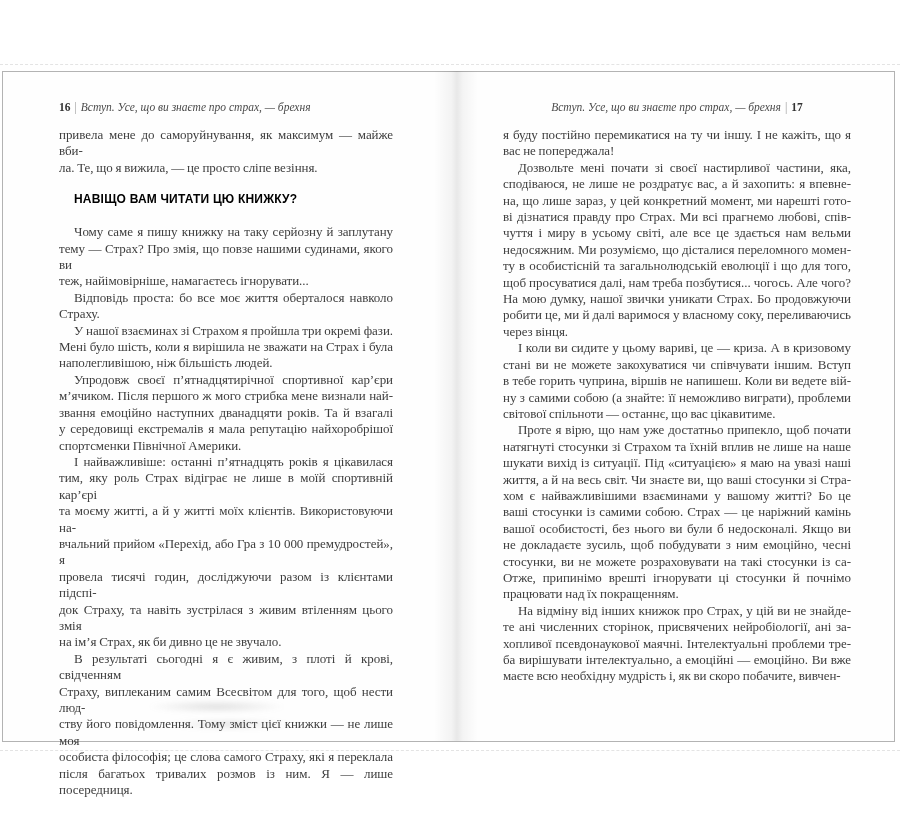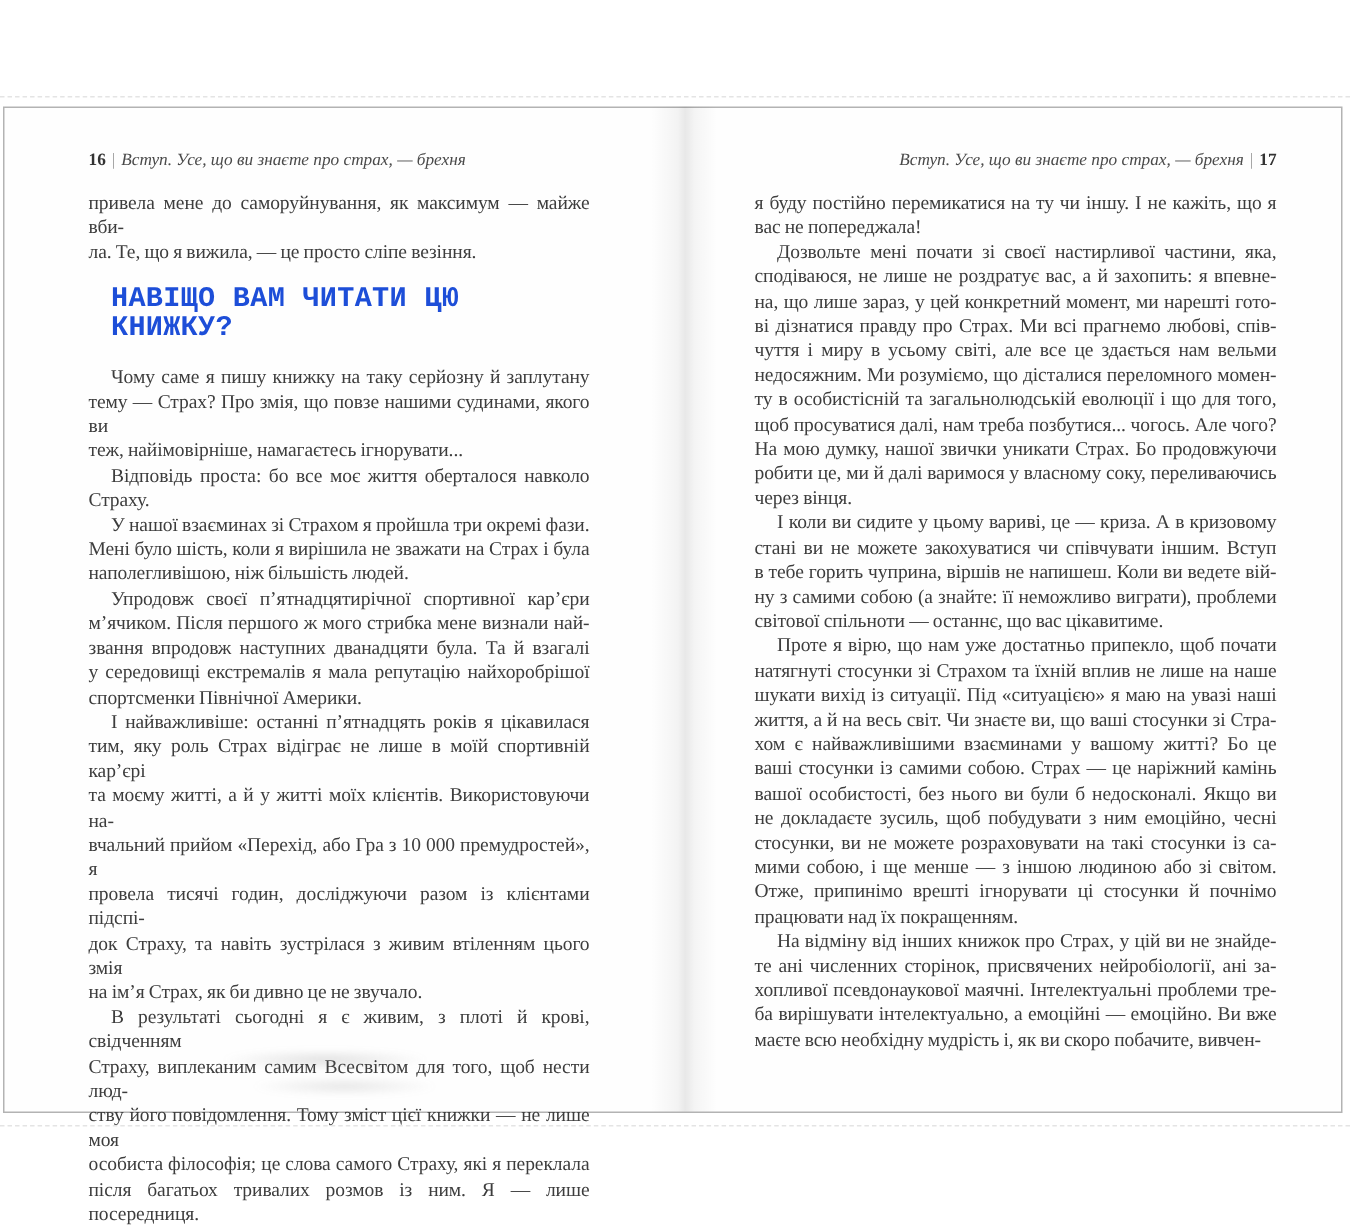--- a/index.html
+++ b/index.html
@@ -45,43 +45,43 @@
     pointer-events: none;
   }
   .page { position: absolute; top: 101px; color: #3d3d3d; }
   .page-left  { left: 59px;  width: 334px; }
   .page-right { left: 503px; width: 348px; }
   .running-header {
     font-size: 11.5px; line-height: 13px;
     color: #4a4a4a; margin-bottom: 13px;
     white-space: nowrap;
   }
-  .page-right .running-header { text-align: right; }
+  .page-right .running-header { text-align: center; }
   .running-header .pg-num { font-weight: bold; font-style: normal; color: #333; }
   .running-header .sep { color: #9a9a9a; font-style: normal; padding: 0 4px; }
   .running-header .rh-title { font-style: italic; }
   .page-body {
     font-size: 13px; line-height: 16.4px;
     letter-spacing: -0.05px;
   }
   .para { margin: 0; }
   .line {
     text-align: justify;
     text-align-last: justify;
     word-spacing: -0.4px;
     white-space: normal;
   }
   .line.last { text-align-last: left; }
   .line.first-indent { text-indent: 15px; font-family: Liberation Serif, serif; }
   .section-heading {
-    font-family: Liberation Mono, monospace;
+    font-family: Liberation Sans, sans-serif;
     font-weight: bold;
-    font-size: 19px; line-height: 19px;
+    font-size: 12px; line-height: 19px;
     letter-spacing: 0.2px;
-    color: #1d4ed8;
+    color: #000000;
     margin: 14px 0 15px 0;
     padding-left: 15px;
   }
 </style>
 </head>
 <body>
 
 <div id="canvas">
 
   <div class="edge-marker top"></div>
@@ -108,21 +108,21 @@
           <div class="line last">Страху.</div>
         </div>
         <div class="para">
           <div class="line first-indent">У нашої взаєминах зі Страхом я пройшла три окремі фази.</div>
           <div class="line">Мені було шість, коли я вирішила не зважати на Страх і була</div>
           <div class="line last">наполегливішою, ніж більшість людей.</div>
         </div>
         <div class="para">
           <div class="line first-indent">Упродовж своєї п’ятнадцятирічної спортивної кар’єри</div>
           <div class="line">м’ячиком. Після першого ж мого стрибка мене визнали най-</div>
-          <div class="line">звання впродовж наступних дванадцяти була. Та й взагалі</div>
+          <div class="line">звання емоційно наступних дванадцяти років. Та й взагалі</div>
           <div class="line">у середовищі екстремалів я мала репутацію найхоробрішої</div>
           <div class="line last">спортсменки Північної Америки.</div>
         </div>
         <div class="para">
           <div class="line first-indent">І найважливіше: останні п’ятнадцять років я цікавилася</div>
           <div class="line">тим, яку роль Страх відіграє не лише в моїй спортивній кар’єрі</div>
           <div class="line">та моєму житті, а й у житті моїх клієнтів. Використовуючи на-</div>
           <div class="line">вчальний прийом «Перехід, або Гра з 10 000 премудростей», я</div>
           <div class="line">провела тисячі годин, досліджуючи разом із клієнтами підспі-</div>
           <div class="line">док Страху, та навіть зустрілася з живим втіленням цього змія</div>
@@ -170,21 +170,20 @@
         <div class="para">
           <div class="line first-indent">Проте я вірю, що нам уже достатньо припекло, щоб почати</div>
           <div class="line">натягнуті стосунки зі Страхом та їхній вплив не лише на наше</div>
           <div class="line">шукати вихід із ситуації. Під «ситуацією» я маю на увазі наші</div>
           <div class="line">життя, а й на весь світ. Чи знаєте ви, що ваші стосунки зі Стра-</div>
           <div class="line">хом є найважливішими взаєминами у вашому житті? Бо це</div>
           <div class="line">ваші стосунки із самими собою. Страх — це наріжний камінь</div>
           <div class="line">вашої особистості, без нього ви були б недосконалі. Якщо ви</div>
           <div class="line">не докладаєте зусиль, щоб побудувати з ним емоційно, чесні</div>
           <div class="line">стосунки, ви не можете розраховувати на такі стосунки із са-</div>
-          <div class="line">мими собою, і ще менше — з іншою людиною або зі світом.</div>
           <div class="line">Отже, припинімо врешті ігнорувати ці стосунки й почнімо</div>
           <div class="line last">працювати над їх покращенням.</div>
         </div>
         <div class="para">
           <div class="line first-indent">На відміну від інших книжок про Страх, у цій ви не знайде-</div>
           <div class="line">те ані численних сторінок, присвячених нейробіології, ані за-</div>
           <div class="line">хопливої псевдонаукової маячні. Інтелектуальні проблеми тре-</div>
           <div class="line">ба вирішувати інтелектуально, а емоційні — емоційно. Ви вже</div>
           <div class="line last">маєте всю необхідну мудрість і, як ви скоро побачите, вивчен-</div>
         </div>

